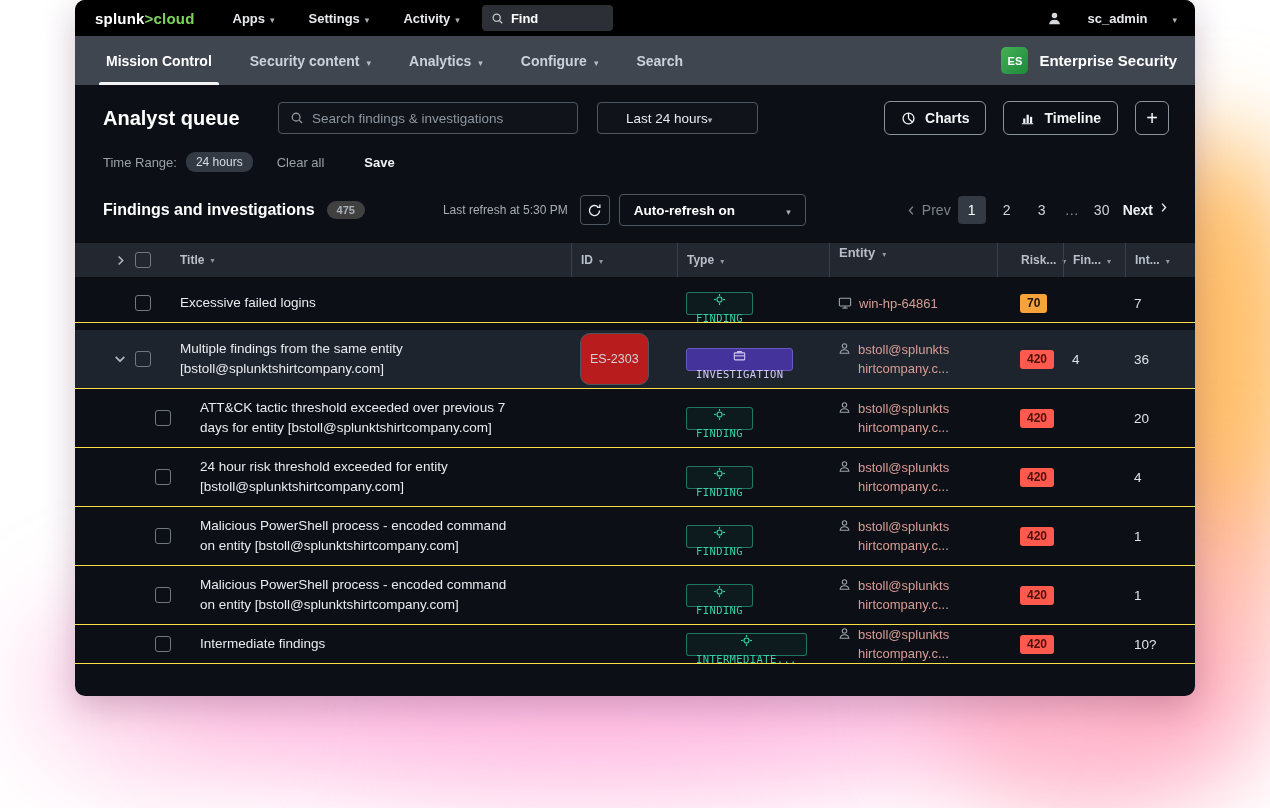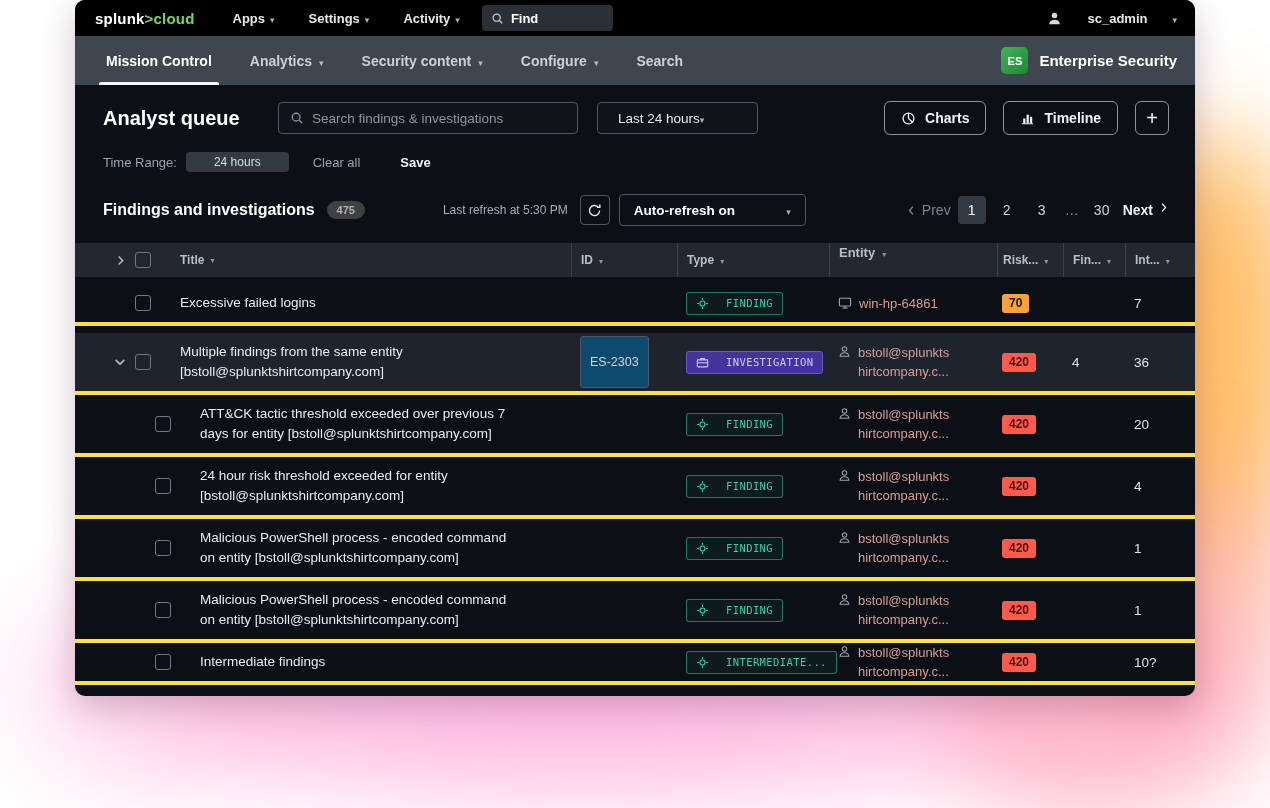--- a/index.html
+++ b/index.html
@@ -44,28 +44,28 @@
   .es-icon { width:27px; height:27px; border-radius:5px; background:linear-gradient(135deg,#46b055,var(--es-green,#1d8a3c));
              color:#fff; font-weight:800; font-size:11px; display:flex; align-items:center; justify-content:center; }
 
   
   .main { flex:1; padding-top:16px; color:#e7eaee; overflow:hidden; }
 
   .toolbar { display:flex; align-items:center; height:34px; padding:0 26px 0 28px; }
   .page-title { font-size:20px; font-weight:700; color:#fff; width:175px; flex:none; }
   .ctl { border:1px solid #4d5661; border-radius:4px; background:rgba(255,255,255,.02); height:32px; display:flex; align-items:center; }
   .search-input { width:300px; gap:8px; padding:0 11px; color:#8d95a0; font-size:13.5px; cursor:text; }
-  .time-select { margin-left:19px; width:161px; padding:0 20px; font-size:13.5px; color:#e7eaee; cursor:pointer; }
+  .time-select { margin-left:19px; width:161px; padding:0 28px; font-size:13.5px; color:#e7eaee; cursor:pointer; }
   .toolbar-right { margin-left:auto; display:flex; align-items:center; gap:17px; }
   .btn { height:34px; border:1px solid #8b939d; border-radius:6px; display:flex; align-items:center; gap:9px;
          padding:0 16px; font-size:14px; font-weight:600; color:#f2f4f6; background:transparent; cursor:pointer; }
   .btn-square { width:34px; padding:0; justify-content:center; font-size:20px; font-weight:400; }
 
   .timerange-row { display:flex; align-items:center; margin-top:16px; padding:0 28px; font-size:13px; color:#99a0a9; height:22px; }
-  .tr-chip { margin-left:9px; background:#333a44; color:#d8dce1; border-radius:4px; padding:3px 28px; font-size:12px; cursor:pointer; }
+  .tr-chip { margin-left:9px; background:#333a44; color:#d8dce1; border-radius:9px; padding:3px 10px; font-size:12px; cursor:pointer; }
   .clear-all { margin-left:24px; color:#99a0a9; cursor:pointer; }
   .save { margin-left:40px; color:#f0f2f4; font-weight:600; cursor:pointer; }
 
   .findings-bar { display:flex; align-items:center; margin-top:20px; padding:0 26px 0 28px; height:34px; }
   .findings-title { font-size:16px; font-weight:700; color:#fff; }
   .count-badge { margin-left:12px; background:#404040; color:#aab1ba; font-size:11px; font-weight:700; border-radius:9px; padding:3px 10px; }
   .last-refresh { margin-left:78px; font-size:12px; color:#a7aeb7; }
   .refresh-btn { margin-left:12px; width:30px; height:30px; border:1px solid #4d5661; border-radius:4px;
                  display:flex; align-items:center; justify-content:center; color:#e7eaee; cursor:pointer; }
   .autorefresh { margin-left:9px; width:187px; height:32px; border:1px solid #4d5661; border-radius:4px;
@@ -78,42 +78,42 @@
   .pg-page.active { background:#333a44; color:#fff; }
   .pg-ellipsis { color:#8b929b; padding:0 2px; }
   .pg-next { color:#eef0f3; font-weight:600; display:flex; align-items:flex-start; gap:5px; cursor:pointer; }
 
   
   .table { margin-top:16px; }
   .thead { display:flex; align-items:center; height:34px; background:#23272f; font-size:12px; font-weight:700; color:#b9bfc8; }
   .hcell { display:flex; align-items:center; gap:6px; align-self:stretch; }
   .thead .hsep { border-left:1px solid #3a414b; }
   .hcaret::after { content:"▾"; font-size:8px; color:#8f96a0; }
-  .tbody .trow { display:flex; align-items:center; border-bottom:4px solid #fde047; }
+  .tbody .trow { display:flex; align-items:center; border-bottom:1px solid #fde047; }
   .trow:not(.indent) { margin-top:7px; }
   .trow.highlight { background:#1d242e; }
 
   .col-exp { width:30px; margin-left:30px; flex:none; display:flex; align-items:center; justify-content:center; color:#aeb5bd; }
   .indent .col-exp { width:50px; }
   .col-check { width:36px; flex:none; display:flex; align-items:center; }
   .checkbox { width:16px; height:16px; border:1.6px solid #6f7984; border-radius:3px; cursor:pointer; }
   .col-title { flex:1; padding:9px 10px 9px 9px; font-size:13.5px; line-height:20px; color:#e9ebee; }
   .thead .col-title { padding-top:0; padding-bottom:0; font-size:12px; color:#b9bfc8; }
   .col-id { width:106px; flex:none; padding-left:9px; }
-  .id-chip { display:inline-block; border:1px solid #4d5661; background:#0c4a6e; border-radius:3px; padding:18px 9px; font-size:12.5px; color:#cfd4da; }
+  .id-chip { display:inline-block; border:1px solid #4d5661; background:#b91c1c; border-radius:10px; padding:18px 9px; font-size:12.5px; color:#cfd4da; }
   .col-type { width:152px; flex:none; padding-left:9px; }
-  .type-badge { display:inline-flex; align-items:center; gap:17px; height:23px; padding:0 9px; border-radius:3px;
-                font-family:"DejaVu Sans Mono",monospace; font-size:10.5px; letter-spacing:.4px; white-space:nowrap; }
+  .type-badge { display:inline-flex; align-items:center; gap:6px; height:23px; padding:0 9px; border-radius:3px;
+                font-family:"DejaVu Sans Mono",monospace; font-size:10.5px; letter-spacing:.4px; white-space:nowrap;flex-direction:column; }
   .type-badge.finding { color:var(--finding-teal,#35d0a8); border:1px solid rgba(53,208,168,.5); background:rgba(53,208,168,.06); }
   .type-badge.investigation { color:#d3c9fb; background:var(--investigation-purple,#43339a); border:1px solid #6a58c4; }
   .type-icon { display:flex; }
   .col-entity { width:168px; flex:none; padding-left:9px; display:flex; align-items:flex-start; gap:7px;
                 font-size:13px; line-height:19px; color:#d89c95; }
   .entity-icon { color:#9aa2ab; margin-top:2px; display:flex; }
-  .col-risk { width:66px; flex:none; padding-left:5px; }
+  .col-risk { width:66px; flex:none; padding-left:23px; }
   .risk-badge { display:inline-block; border-radius:3px; font-size:12px; font-weight:700; padding:2.5px 7px; }
   .risk-badge.medium { background:var(--risk-medium,#f8a23c); color:#231403; }
   .risk-badge.high { background:var(--risk-high,#ff5a4d); color:#4a120b; }
   .col-fin { width:62px; flex:none; padding-left:9px; font-size:13.5px; color:#dfe3e7; }
   .col-int { width:70px; flex:none; padding-left:9px; padding-right:12px; font-size:13.5px; color:#dfe3e7; }
   .chev { display:flex; cursor:pointer; }
 </style>
 </head>
 <body>
 
@@ -159,25 +159,25 @@
           <span class="caret"></span>
         </div>
       </div>
     </div>
 
     <div class="appbar">
       <div class="tab active">
           <span>Mission Control</span>
         </div>
       <div class="tab">
+          <span>Security content</span>
+          <span class="caret"></span>
+        </div>
+      <div class="tab">
           <span>Analytics</span>
-          <span class="caret"></span>
-        </div>
-      <div class="tab">
-          <span>Security content</span>
           <span class="caret"></span>
         </div>
       <div class="tab">
           <span>Configure</span>
           <span class="caret"></span>
         </div>
       <div class="tab">
           <span>Search</span>
         </div>
       <div class="appbar-right">

